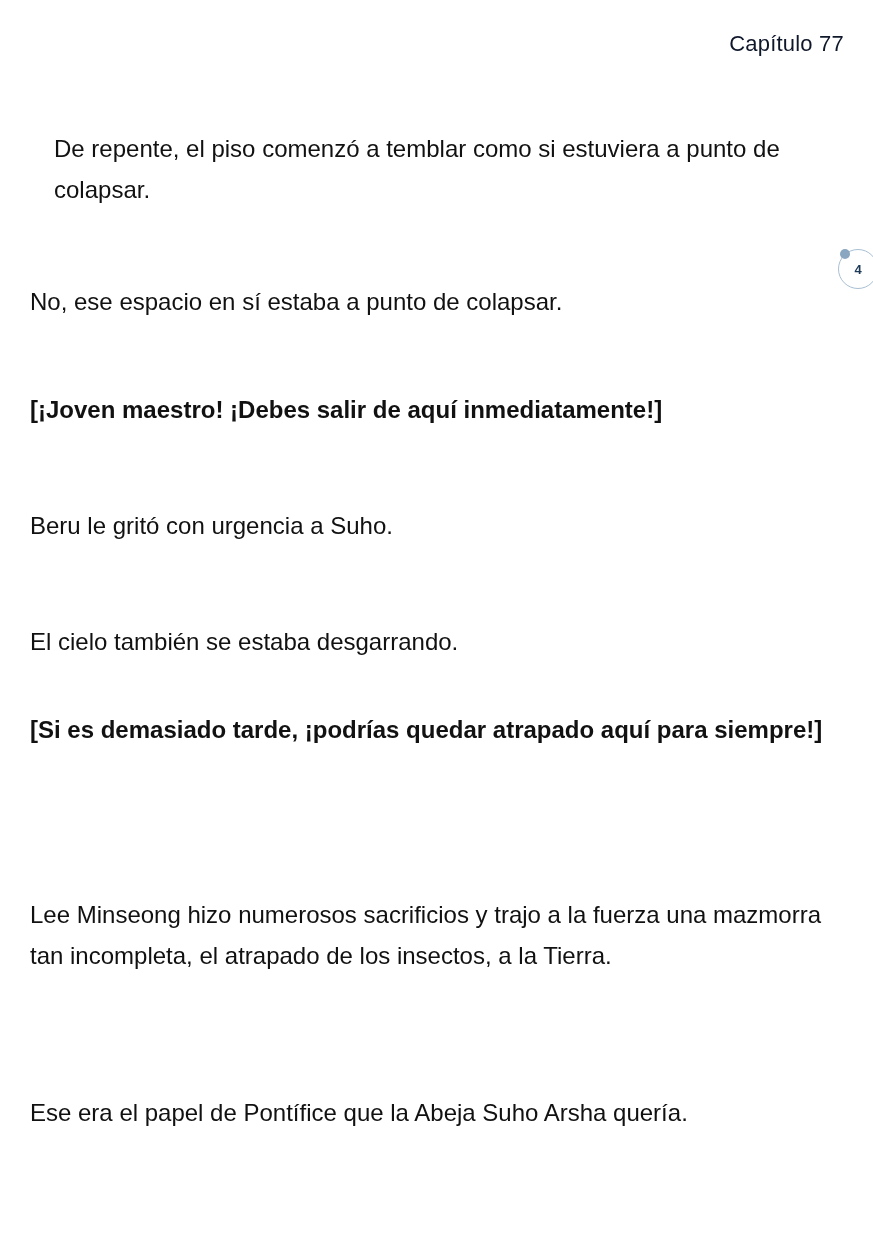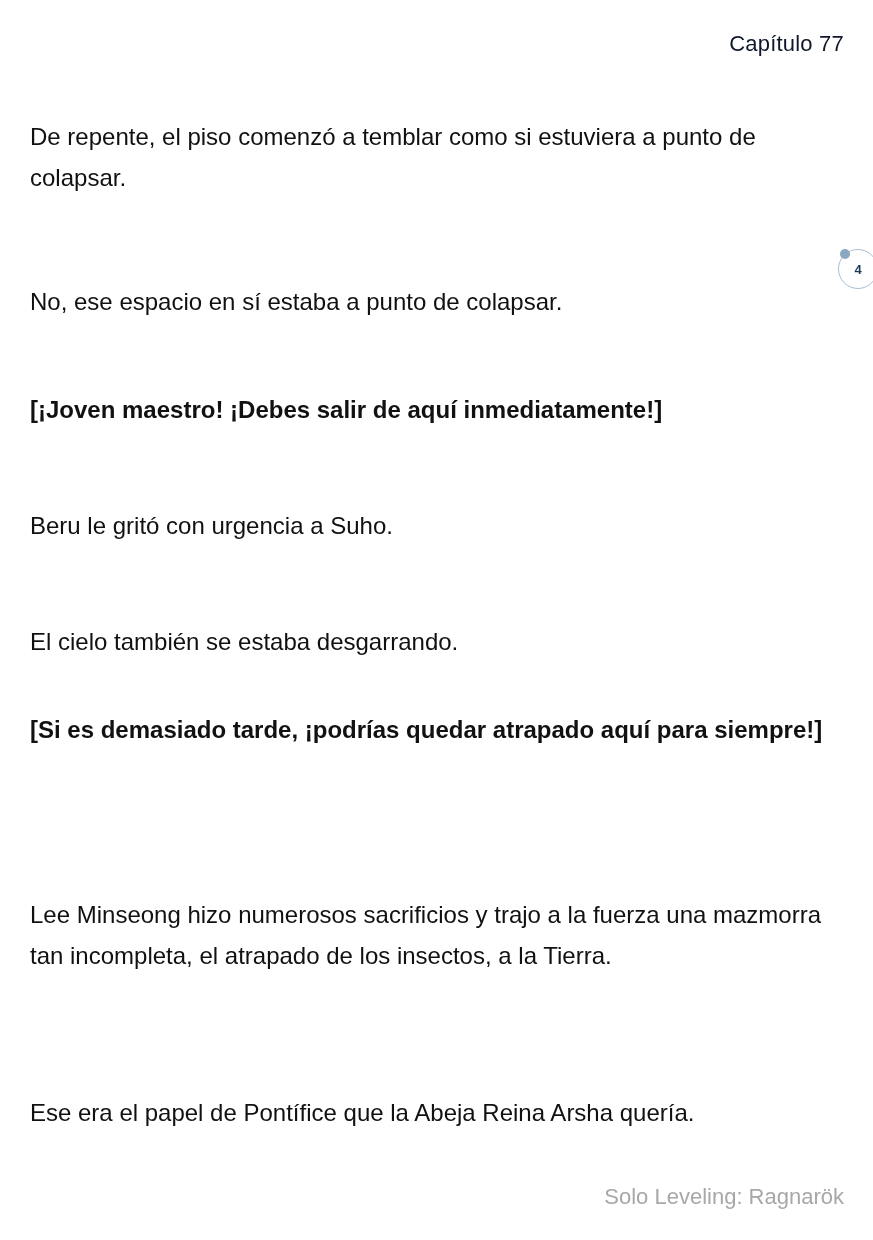--- a/index.html
+++ b/index.html
@@ -76,30 +76,29 @@
       display: flex;
       gap: 30px;
     }
   </style>
 </head>
 <body>
 
 <div class="chapter-header">Capítulo 77</div>
 
 <div class="content">
-  <p class="para" style="top:116px;">De repente, el piso comenzó a temblar como si estuviera a punto de colapsar.</p>
+  <p class="para" style="top:128px;margin-left:24px;">De repente, el piso comenzó a temblar como si estuviera a punto de colapsar.</p>
   <p class="para" style="top:281px;">No, ese espacio en sí estaba a punto de colapsar.</p>
   <p class="para bold" style="top:389px;">[¡Joven maestro! ¡Debes salir de aquí inmediatamente!]</p>
   <p class="para" style="top:505px;">Beru le gritó con urgencia a Suho.</p>
   <p class="para" style="top:621px;">El cielo también se estaba desgarrando.</p>
   <p class="para bold" style="top:709px;">[Si es demasiado tarde, ¡podrías quedar atrapado aquí para siempre!]</p>
   <p class="para" style="top:894px;">Lee Minseong hizo numerosos sacrificios y trajo a la fuerza una mazmorra tan incompleta, el atrapado de los insectos, a la Tierra.</p>
-  <p class="para" style="top:1092px;">Ese era el papel de Pontífice que la Abeja Reina Arsha quería.</p>
+  <p class="para" style="top:1092px;">Ese era el papel de Pontífice que la Abeja Suho Arsha quería.</p>
 </div>
 
 <div class="note-marker">
   <span>4</span>
 </div>
 <div class="note-dot"></div>
 
 <div class="footer">
-  <span>Solo Leveling: Ragnarök</span>
 </div>
 
 </body></html>

